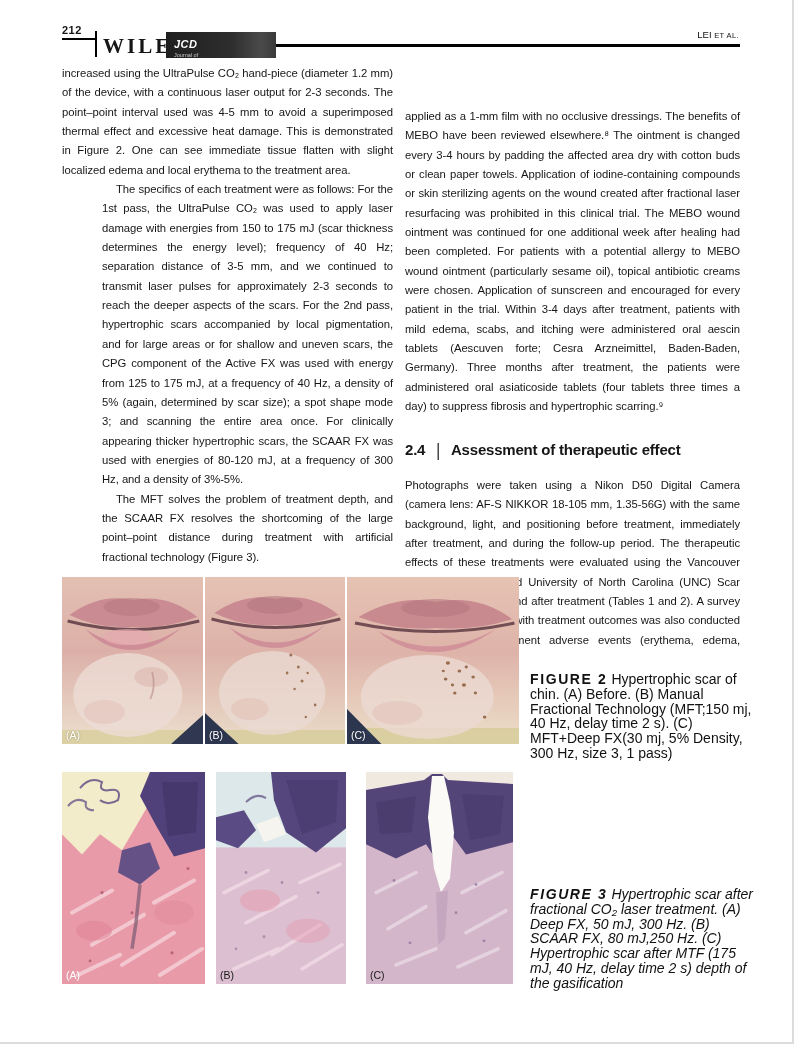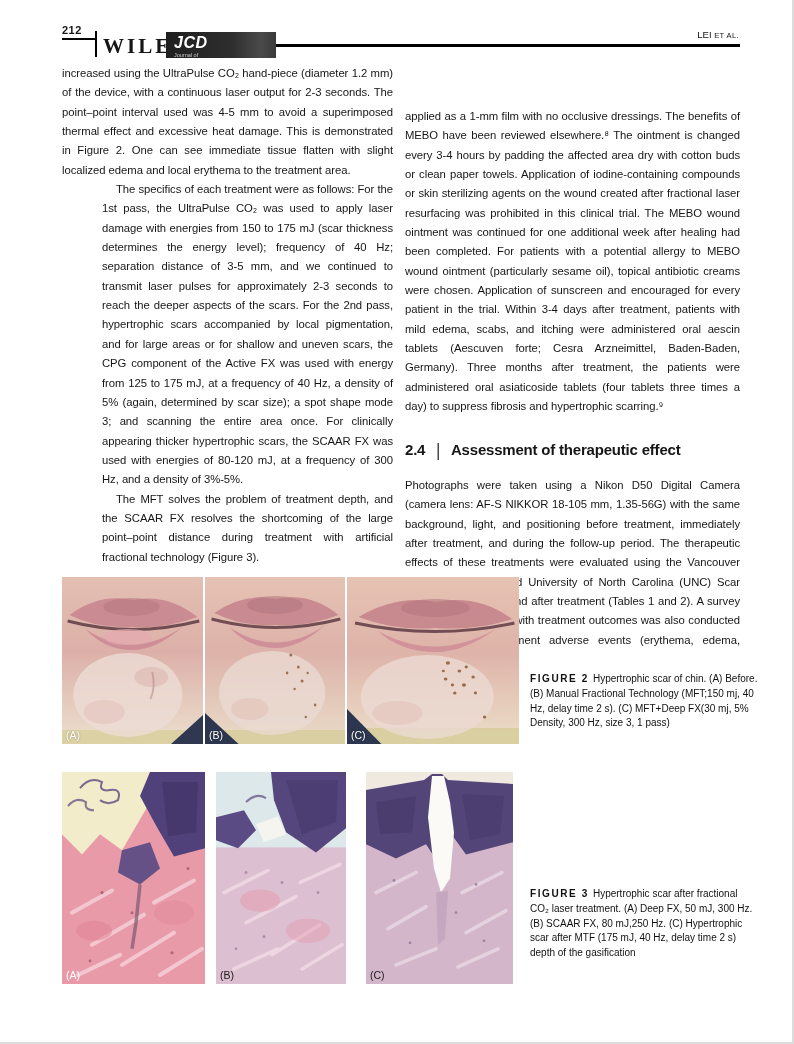--- a/index.html
+++ b/index.html
@@ -15,21 +15,21 @@
   .header { position:absolute; left:62px; right:54px; top:22px; height:38px; }
   .pn { position:absolute; left:0; top:2px; font-size:11px; font-weight:700; letter-spacing:.5px; }
   .pn-rule { position:absolute; left:0; top:16px; width:33px; height:2px; background:#000; }
   .pn-tick { position:absolute; left:33px; top:9px; width:2px; height:26px; background:#000; }
   .brand { position:absolute; left:41px; top:12px; font-family:"Liberation Serif", serif;
            font-size:21px; font-weight:600; letter-spacing:3px; }
   .brand-dash { position:absolute; left:127px; top:22px; width:42px; height:2.5px; background:#000; }
   .badge { position:absolute; left:104px; top:10px; width:110px; height:26px;
            background:linear-gradient(90deg,#1f1f1f 0%,#2e2e2e 60%,#4a4a4a 86%,#3a3a3a 100%);
            color:#fff; padding:2px 5px 2px 8px; overflow:hidden; }
-  .badge-acro { font-size:16px; font-weight:700; font-style:italic; line-height:10px; letter-spacing:.5px; }
+  .badge-acro { font-size:11px; font-weight:700; font-style:italic; line-height:10px; letter-spacing:.5px; }
   .badge-l1 { font-size:5.5px; color:#c9c9c9; line-height:6px; }
   .head-rule { position:absolute; left:214px; right:0; top:22px; height:2.5px; background:#000; }
   .rh { position:absolute; right:1px; top:7px; font-size:9.5px; color:#111; }
   .rh .etal { font-size:7.5px; letter-spacing:.4px; }
   
   .col { position:absolute; top:64px; text-align:justify; font-size:11.3px; line-height:19.35px;
          letter-spacing:-.05px; color:#161616; }
   .col-left  { left:62px;  width:331px; }
   .col-right { left:405px; width:335px;margin-top:43px; }
   .col p { margin:0; }
@@ -49,24 +49,24 @@
   .fig2 svg, .fig3 svg { display:block; width:100%; height:100%; }
   .plabel { position:absolute; left:4px; bottom:3px; font-size:10.5px; color:#fff;
             text-shadow:0 0 2px rgba(0,0,0,.35); }
   .plabel-dark { position:absolute; left:4px; bottom:3px; font-size:10.5px; color:#1a1a1a; }
   .fig3 { position:absolute; left:62px; top:772px; width:451px; height:212px; display:flex; }
   .fig3 .panel { position:relative; height:100%; }
   .fig3 .pA { width:143px; margin-right:11px; }
   .fig3 .pB { width:130px; margin-right:20px; }
   .fig3 .pC { width:147px; }
   
-  .caption { position:absolute; left:530px; width:228px; font-size:10px; line-height:14.8px;
+  .caption { position:absolute; left:530px; width:228px; font-size:14px; line-height:14.8px;
              color:#111; text-align:left; }
   .cap2 { top:672px; }
-  .cap3 { top:887px; }
+  .cap3 { top:887px;font-style:italic; }
   .cap-label { font-weight:700; letter-spacing:1.6px; margin-right:4px; }
 </style>
 </head>
 <body>
 
 <div class="page">
 
   <div class="header">
     <span class="pn">212</span>
     <span class="pn-rule"></span>

